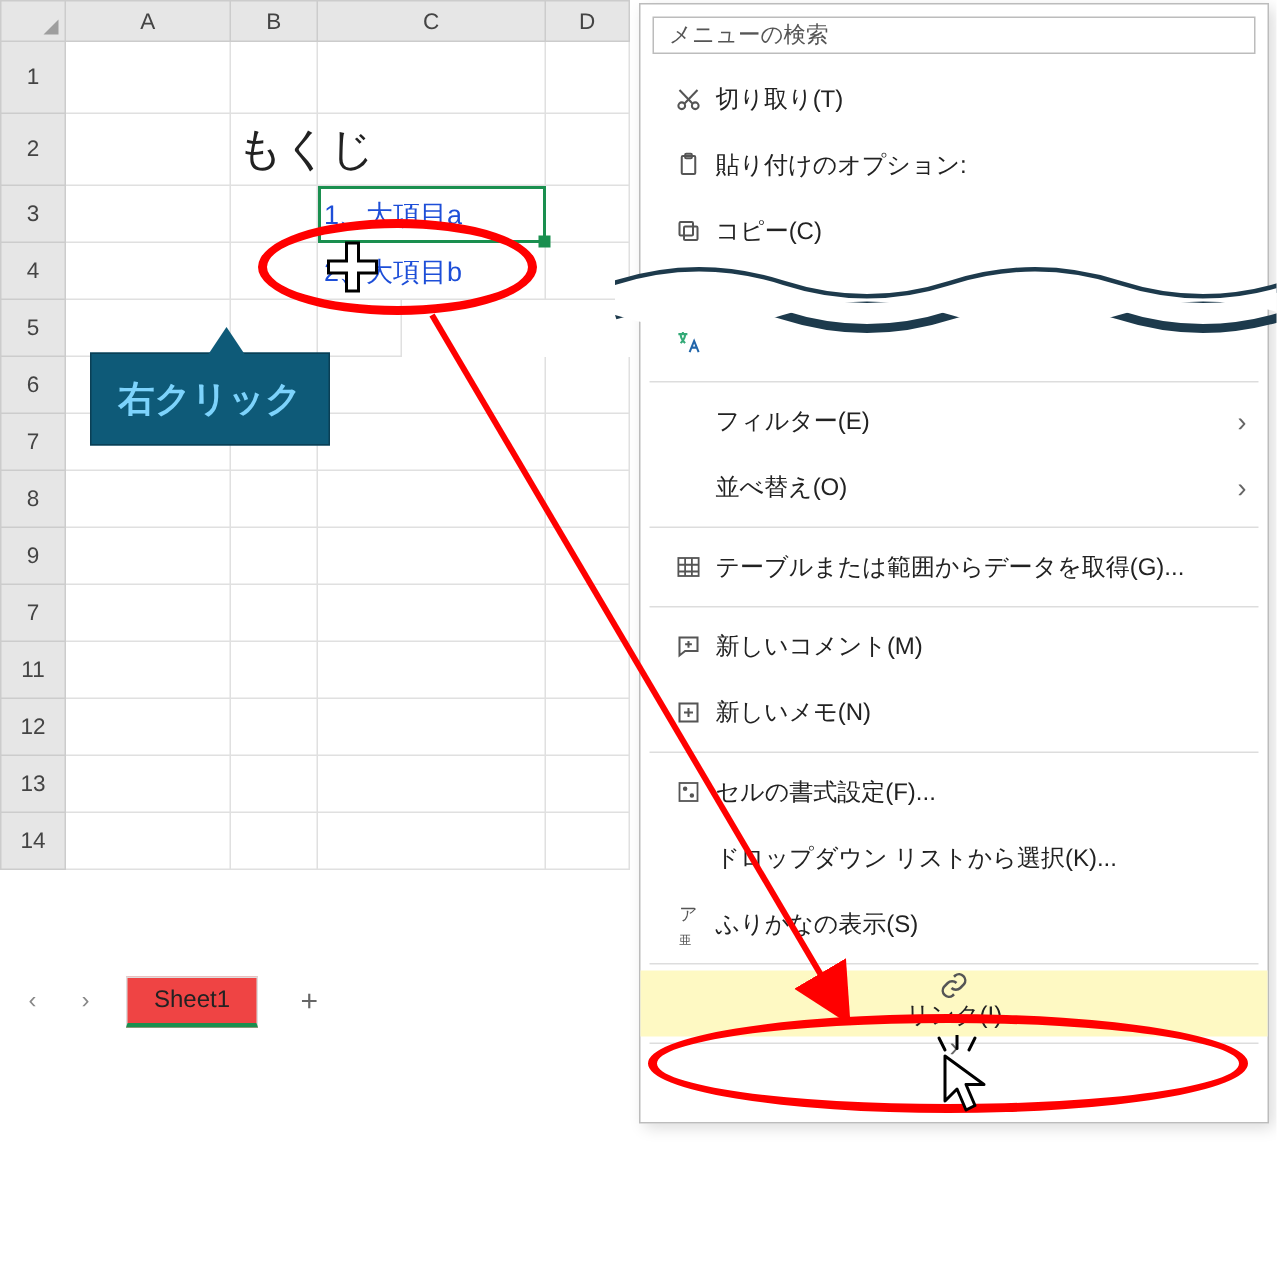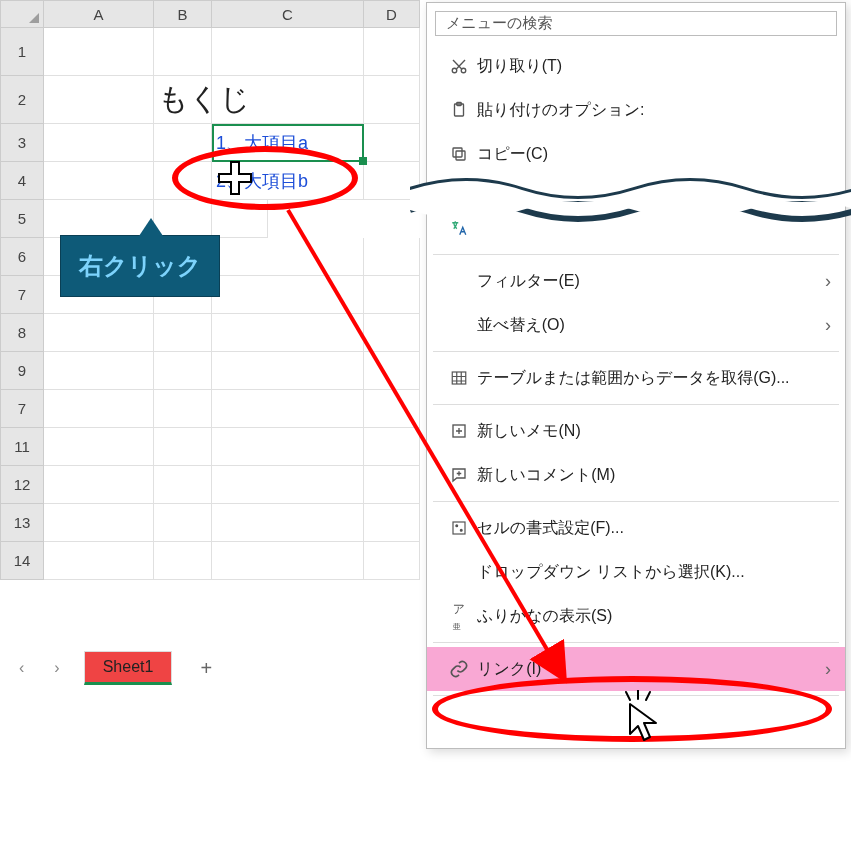--- a/index.html
+++ b/index.html
@@ -104,21 +104,21 @@
   .mitem {
     display:flex; align-items:center;
     height: 44px;
     padding: 0 14px 0 14px;
     font-size: 16px; color:#222;
     position:relative;
   }
   .mitem .ico { width: 36px; display:flex; justify-content:center; color:#444;}
   .mitem .lbl { flex:1; }
   .mitem .arrow{ color:#666; font-size:18px;}
-  .mitem.hover { background: #f9a8d4; }
+  .mitem.hover { background: #fef9c3; flex-direction: column; }
   .mitem.disabled { color:#b5b5b5; }
   .mitem.disabled .ico{ color:#b5b5b5;}
   .sep { height:1px; background:#ddd; margin: 4px 6px; }
   .noicon .ico { visibility:hidden; }
 
   
   .wavewrap{
     position:absolute; left:410px; top:176px; width:448px; height:48px;
     pointer-events:none;
   }
@@ -356,34 +356,34 @@
         </svg>
     </span>
     <span class="lbl">テーブルまたは範囲からデータを取得(G)...</span>
   </div>
 
   <div class="sep"></div>
 
   <div class="mitem">
     <span class="ico">
       <svg width="18" height="18" viewBox="0 0 24 24" fill="none" stroke="#555" stroke-width="1.8">
+          <path d="M4 4h16v12H9l-5 4z"></path>
+          <path d="M12 7v6M9 10h6"></path>
+        </svg>
+    </span>
+    <span class="lbl">新しいコメント(M)</span>
+  </div>
+  <div class="mitem">
+    <span class="ico">
+      <svg width="18" height="18" viewBox="0 0 24 24" fill="none" stroke="#555" stroke-width="1.8">
           <rect x="4" y="4" width="16" height="16"></rect>
           <path d="M12 8v8M8 12h8"></path>
         </svg>
     </span>
     <span class="lbl">新しいメモ(N)</span>
-  </div>
-  <div class="mitem">
-    <span class="ico">
-      <svg width="18" height="18" viewBox="0 0 24 24" fill="none" stroke="#555" stroke-width="1.8">
-          <path d="M4 4h16v12H9l-5 4z"></path>
-          <path d="M12 7v6M9 10h6"></path>
-        </svg>
-    </span>
-    <span class="lbl">新しいコメント(M)</span>
   </div>
 
   <div class="sep"></div>
 
   <div class="mitem">
     <span class="ico">
       <svg width="18" height="18" viewBox="0 0 24 24" fill="none" stroke="#555" stroke-width="1.6">
           <rect x="4" y="4" width="16" height="16"></rect>
           <circle cx="9" cy="9" r="1.2" fill="#555"></circle>
           <circle cx="15" cy="15" r="1.2" fill="#555"></circle>

